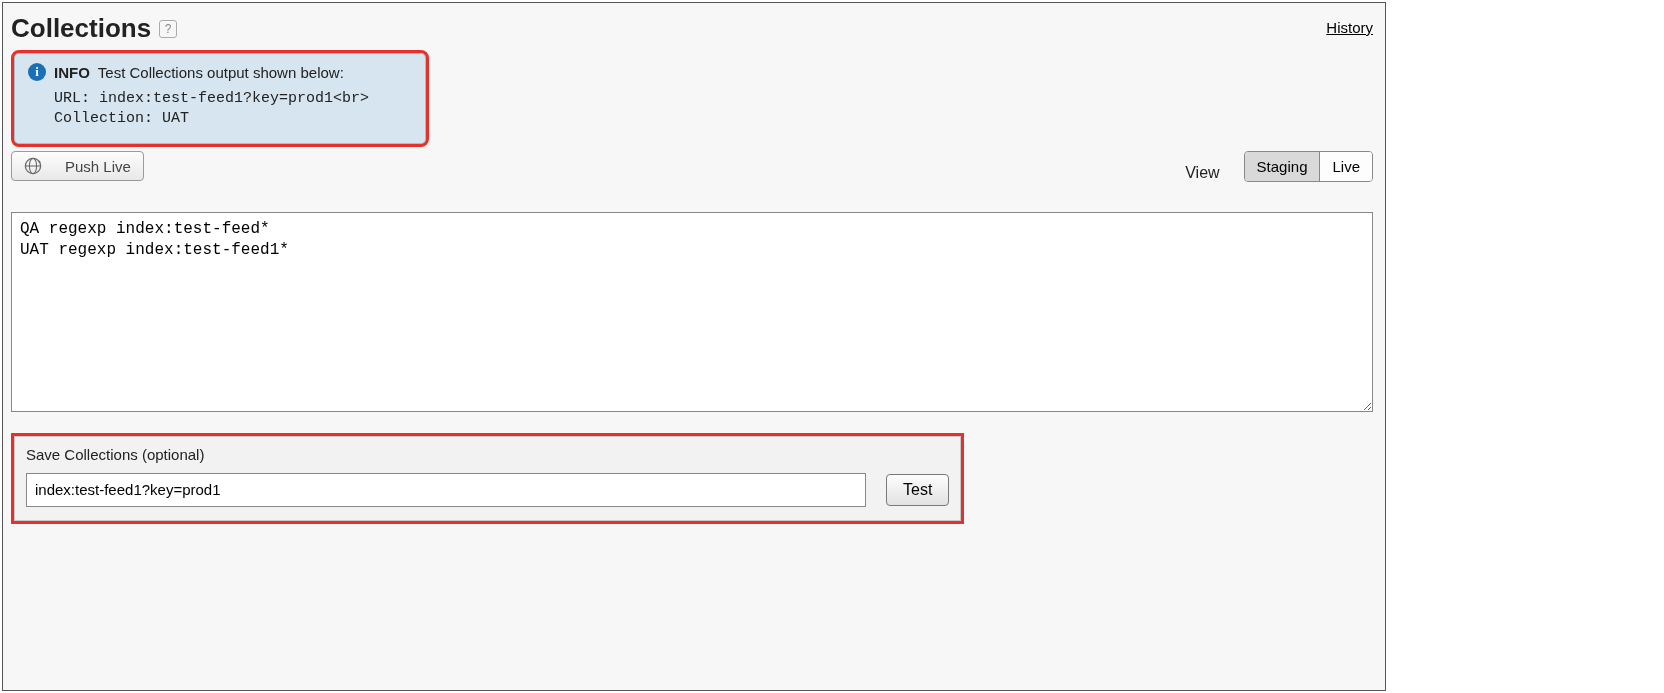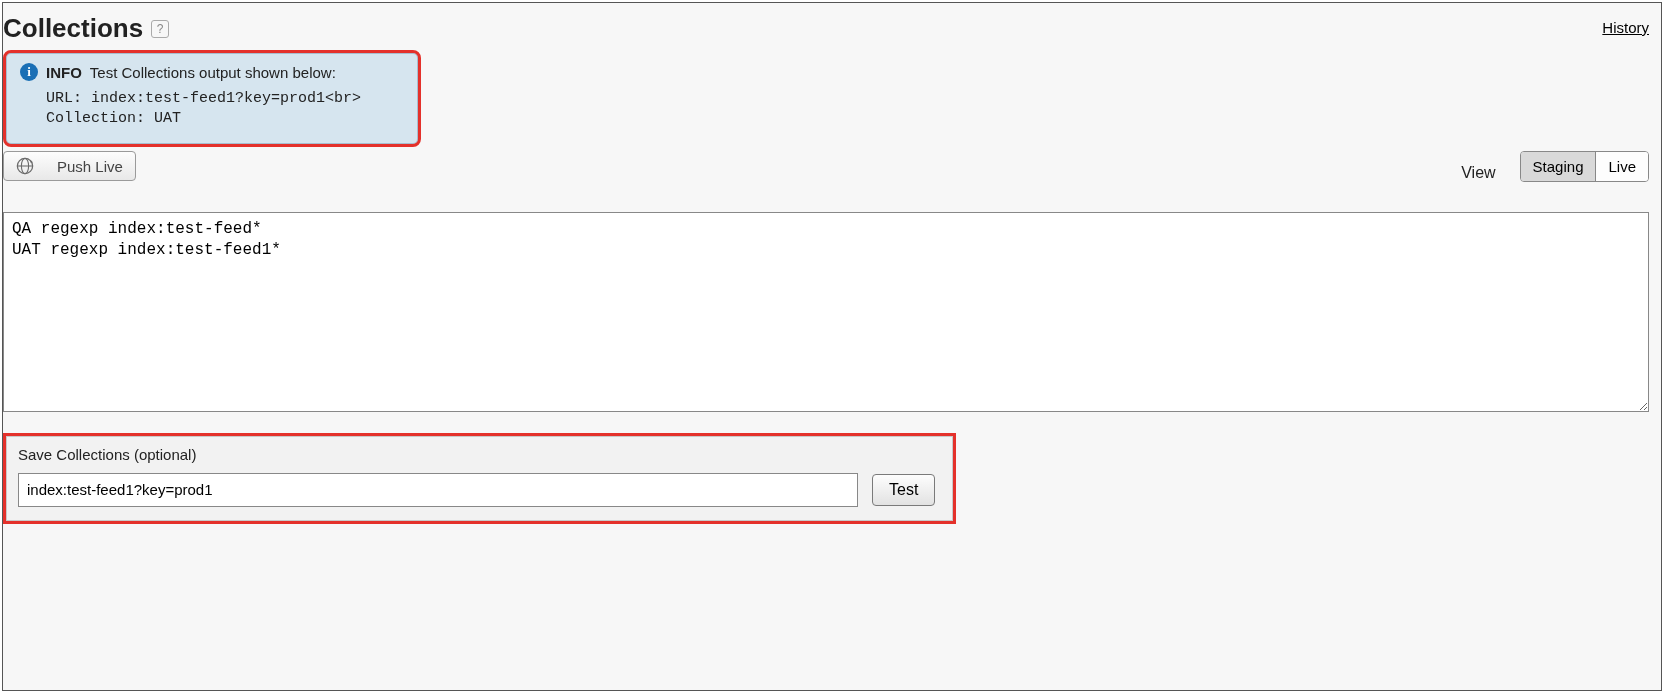--- a/index.html
+++ b/index.html
@@ -7,22 +7,22 @@
     margin: 0;
     padding: 0;
     font-family: Arial, Helvetica, sans-serif;
     font-size: 15px;
     background: #fff;
     color: #222;
   }
   .outer {
     border: 1px solid #555;
     margin: 2px;
-    padding: 10px 12px 14px 0;
-    width: 1660px;
+    padding: 10px 12px 14px 8px;
+    width: 1384px;
     height: 689px;
     background: #f7f7f7;
     position: relative;
   }
   .header-row {
     display: flex;
     justify-content: space-between;
     align-items: flex-start;
   }
   .page-title {
@@ -164,21 +164,21 @@
     width: 953px;
     box-shadow: inset 0 0 0 1px #c9c9c9;
   }
   .test-title {
     font-size:15px;
     margin-bottom:10px;
     color:#222;
   }
   .test-row {
     display:flex;
-    gap:14px;
+    gap:20px;
     align-items:center;
   }
   .test-input {
     flex:0 0 840px;
     height:34px;
     border:1px solid #888;
     background:#fff;
     font-size:15px;
     padding:4px 8px;
   }

